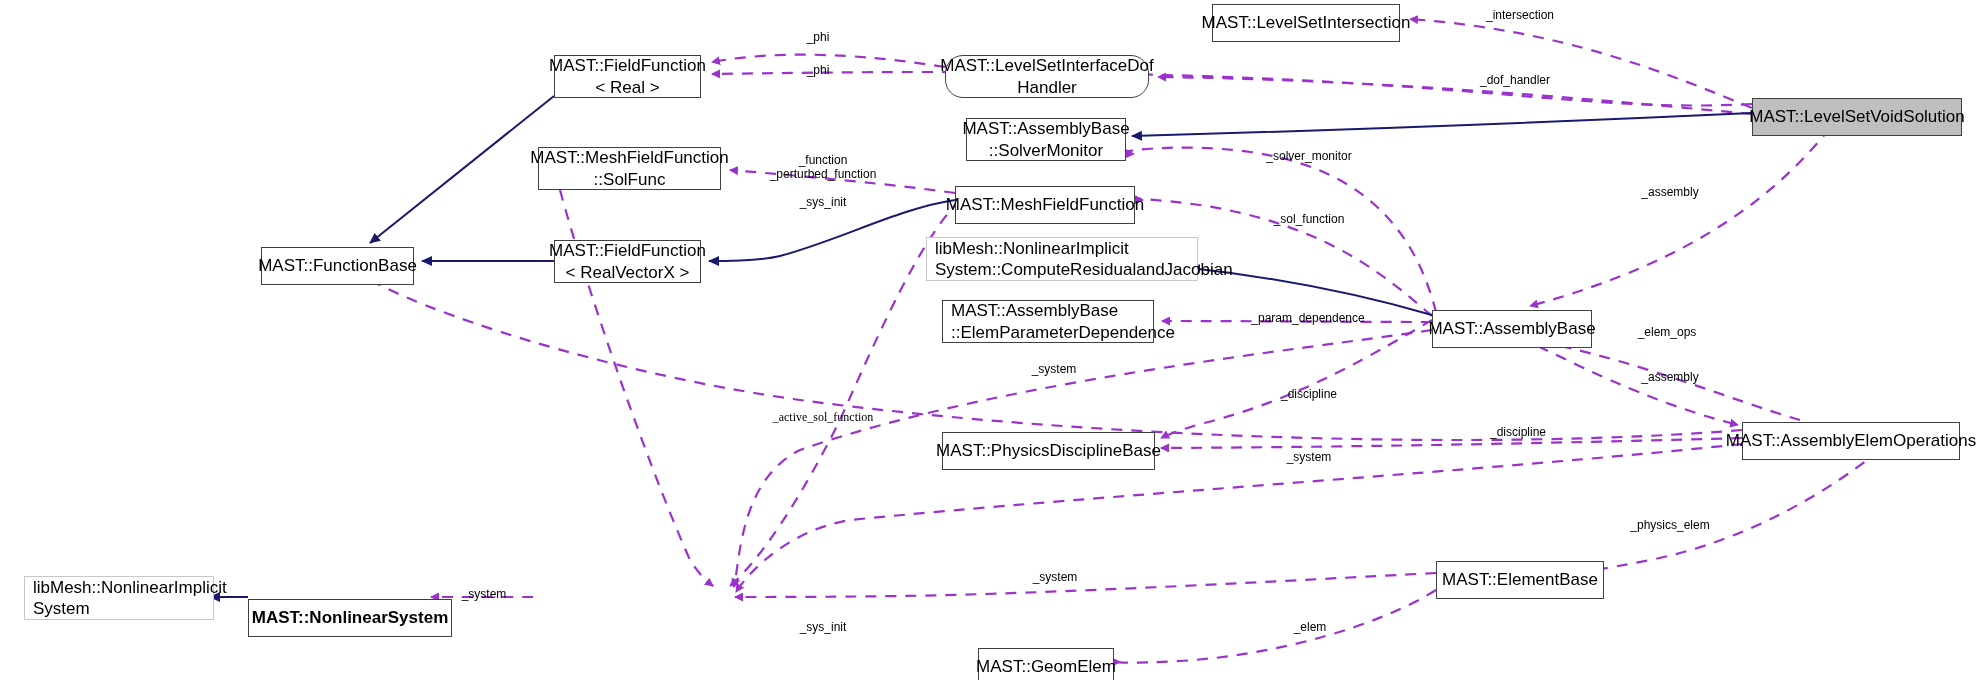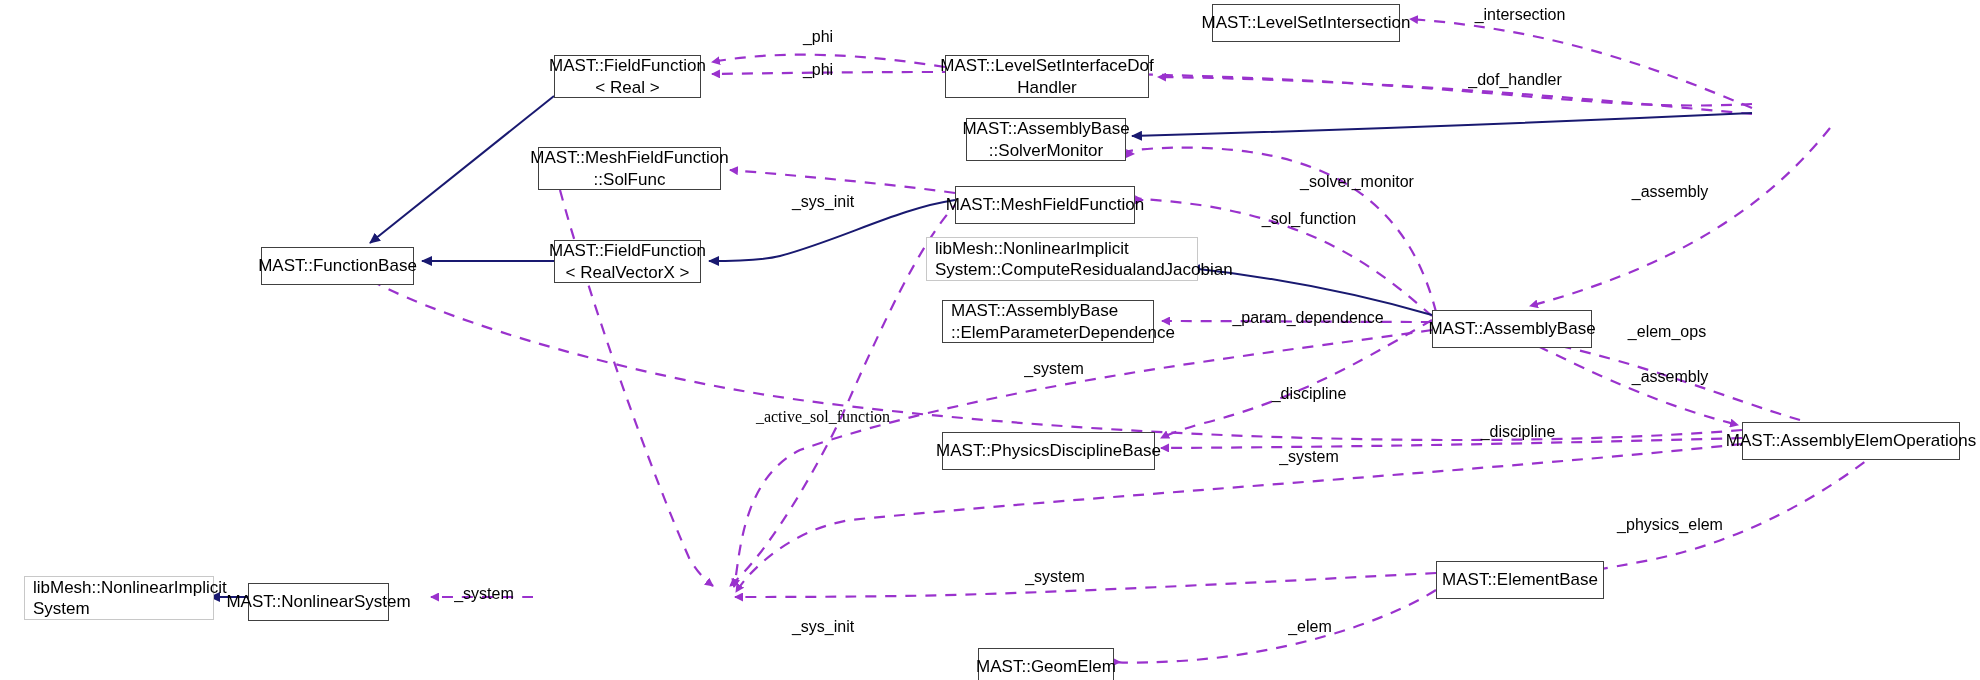--- a/index.html
+++ b/index.html
@@ -46,21 +46,21 @@
   .node.highlight {
     background: #bfbfbf;
     border: 1px solid #404040;
   }
   .node.leftalign {
     text-align: left;
     justify-content: flex-start;
   }
   .edge-label {
     position: absolute;
-    font-size: 16px;
+    font-size: 12px;
     color: #000000;
     white-space: pre-line;
     line-height: 1.2;
     text-align: center;
     transform: translate(-50%, -50%);
     pointer-events: none;
   }
 </style>
 </head>
 <body>
@@ -138,23 +138,24 @@
 
       <path d="M248,597 L210,597"></path>
     </g>
   </svg>
 
   <div class="node" style="left:1212px; top:4px; width:188px; height:30px;">MAST::LevelSetIntersection</div>
 
   <div class="node" style="left:554px; top:55px; width:147px; height:43px;">MAST::FieldFunction
 &lt; Real &gt;</div>
 
-  <div class="node" style="left:945px; top:55px; width:204px; height:43px;">MAST::LevelSetInterfaceDof
+  <div class="node" style="left:945px; top:55px; width:204px; height:43px;border-radius:18px;">MAST::LevelSetInterfaceDof
 Handler</div>
 
+  <div class="node highlight" style="left:1752px; top:98px; width:210px; height:28px;">MAST::LevelSetVoidSolution</div>
 
   <div class="node" style="left:966px; top:118px; width:160px; height:43px;">MAST::AssemblyBase
 ::SolverMonitor</div>
 
   <div class="node" style="left:538px; top:147px; width:183px; height:43px;">MAST::MeshFieldFunction
 ::SolFunc</div>
 
   <div class="node" style="left:955px; top:186px; width:180px; height:28px;">MAST::MeshFieldFunction</div>
 
   <div class="node external" style="left:910px; top:237px; width:272px; height:44px;">libMesh::NonlinearImplicit
@@ -172,31 +173,33 @@
 
   <div class="node" style="left:1742px; top:422px; width:218px; height:28px;">MAST::AssemblyElemOperations</div>
 
   <div class="node" style="left:942px; top:432px; width:213px; height:28px;">MAST::PhysicsDisciplineBase</div>
 
   <div class="node" style="left:1436px; top:561px; width:168px; height:28px;">MAST::ElementBase</div>
 
   <div class="node external" style="left:8px; top:576px; width:190px; height:44px;">libMesh::NonlinearImplicit
 System</div>
 
-  <div class="node" style="left:248px; top:583px; width:141px; height:28px;">MAST::NonlinearSystem</div>
+  <div class="node" style="left:248px; top:599px; width:204px; height:28px;font-weight:bold;">MAST::NonlinearSystem</div>
 
 
   <div class="node" style="left:978px; top:648px; width:136px; height:28px;">MAST::GeomElem</div>
 
   <div class="edge-label" style="left:1520px; top:15px;">_intersection</div>
   <div class="edge-label" style="left:818px; top:37px;">_phi</div>
   <div class="edge-label" style="left:818px; top:70px;">_phi</div>
   <div class="edge-label" style="left:1515px; top:80px;">_dof_handler</div>
-  <div class="edge-label" style="left:1309px; top:182px;margin-left:48px;">_solver_monitor</div>
+  <div class="edge-label" style="left:1309px; top:156px;">_solver_monitor</div>
   <div class="edge-label" style="left:1670px; top:192px;">_assembly</div>
+  <div class="edge-label" style="left:823px; top:167px;">_function
+_perturbed_function</div>
   <div class="edge-label" style="left:823px; top:202px;">_sys_init</div>
   <div class="edge-label" style="left:1309px; top:219px;">_sol_function</div>
   <div class="edge-label" style="left:1308px; top:318px;">_param_dependence</div>
   <div class="edge-label" style="left:1667px; top:332px;">_elem_ops</div>
   <div class="edge-label" style="left:1054px; top:369px;">_system</div>
   <div class="edge-label" style="left:1309px; top:394px;">_discipline</div>
   <div class="edge-label" style="left:1670px; top:377px;">_assembly</div>
   <div class="edge-label" style="left:823px; top:417px;font-family:Liberation Serif, serif;">_active_sol_function</div>
   <div class="edge-label" style="left:1518px; top:432px;">_discipline</div>
   <div class="edge-label" style="left:1309px; top:457px;">_system</div>

